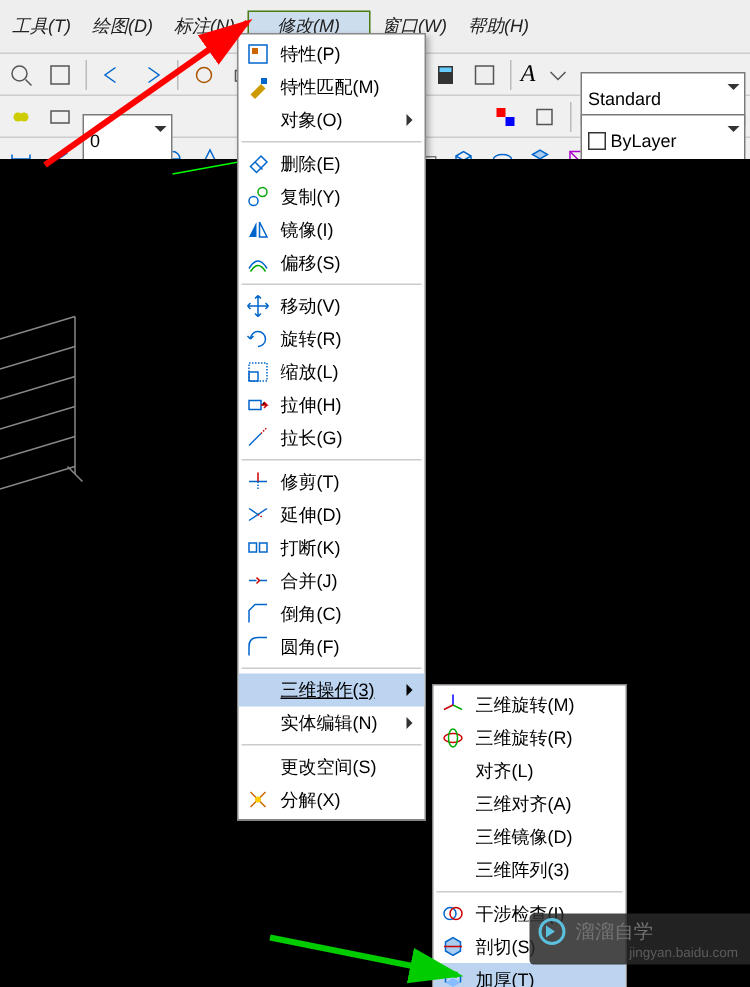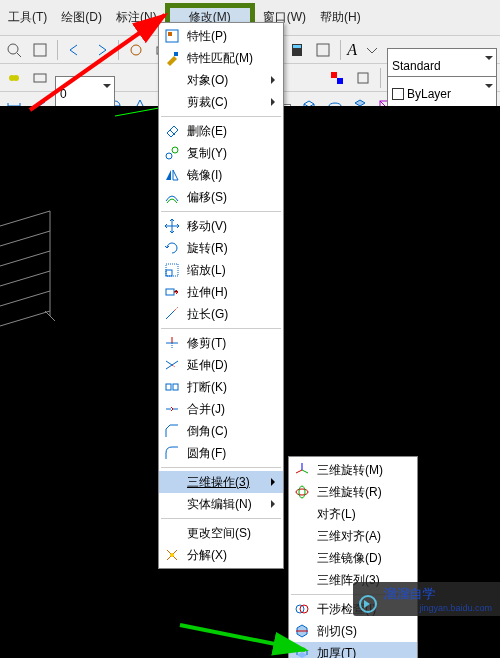--- a/index.html
+++ b/index.html
@@ -1,21 +1,21 @@
 <!DOCTYPE html>
 <html><head>
 <meta charset="utf-8">
 <style>
   * { box-sizing: border-box; margin: 0; padding: 0; font-family: "Microsoft YaHei", Arial, sans-serif; font-size: 12px; }
   body { width: 500px; height: 658px; background: #f0f0f0; overflow: hidden; position: relative; }
 
   
-  .menubar { display: flex; background: #eee; height: 36px; align-items: center; padding: 0 2px; gap: 2px; border-bottom: 1px solid #ccc; }
+  .menubar { display: flex; background: #eee; height: 36px; align-items: center; padding: 0 2px; gap: 2px; border-bottom: 1px solid #ccc; font-style: italic; }
   .menu-item { padding: 2px 6px; color: #222; cursor: default; }
-  .menu-item.open { background: #cde; border: 5px solid #4d7c0f; padding: 1px 19px; }
+  .menu-item.open { background: #cde; border: 1px solid #4d7c0f; padding: 1px 19px; }
 
   
   .toolbar { display: flex; align-items: center; height: 28px; background: #f0f0f0; border-bottom: 1px solid #ccc; padding: 0 3px; gap: 4px; }
   .tool-btn { width: 22px; height: 22px; display: inline-flex; align-items: center; justify-content: center; border: 1px solid transparent; cursor: default; }
   .tool-btn svg { width: 16px; height: 16px; }
   .sep { width: 1px; height: 20px; background: #bbb; margin: 0 2px; }
   .combo { height: 36px; border: 1px solid #7a7a7a; background: #fff; padding: 0 16px 0 4px; display: inline-flex; align-items: center; position: relative; min-width: 60px; margin-top: 32px; }
   .combo::after { content: ""; position: absolute; right: 3px; top: 7px; border: 4px solid transparent; border-top-color: #333; }
   .combo.wide { min-width: 110px; }
   .combo .swatch { width: 12px; height: 12px; border: 1px solid #333; margin-right: 3px; }
@@ -35,21 +35,21 @@
   .mi.hover { background: #bcd4f0; text-decoration: underline; }
   .mi.hover.sub::after { border-left-color: #000; }
   .msep { height: 1px; background: #ccc; margin: 3px 2px; }
 
   
   .arrow { position: absolute; z-index: 50; pointer-events: none; }
   .red-arrow { top: 0; left: 0; }
   .green-arrow { top: 0; left: 0; }
 
   
-  .watermark { position: absolute; right: 0; bottom: 42px; background: rgba(40,40,40,0.85); color: #1d4ed8; padding: 3px 8px 3px 30px; display: flex; align-items: flex-end; gap: 6px; border-radius: 3px 0 0 3px; z-index: 60; }
+  .watermark { position: absolute; right: 0; bottom: 15px; background: rgba(40,40,40,0.85); color: #737373; padding: 3px 8px 3px 30px; display: flex; align-items: flex-start; gap: 6px; border-radius: 3px 0 0 3px; z-index: 60; }
   .wm-play { width: 18px; height: 18px; border: 2px solid #5bc0de; border-radius: 50%; display: inline-flex; align-items: center; justify-content: center; position: absolute; left: 6px; }
   .wm-play::after { content: ""; border: 4px solid transparent; border-left: 6px solid #5bc0de; margin-left: 2px; }
   .wm-title { font-size: 13px; }
   .wm-url { font-size: 9px; opacity: .7; display: block; padding-left: 36px; }
 </style>
 </head>
 <body>
 
 <div class="menubar">
   <div class="menu-item">工具(T)</div>
@@ -285,23 +285,20 @@
         <svg viewBox="0 0 16 16">
           <path d="M3 13 L10 6 L13 9 L6 16" fill="#c90"></path>
           <rect x="10" y="2" width="4" height="4" fill="#06c"></rect>
         </svg>
       </span>
       <span>特性匹配(M)</span>
     </div>
   <div class="mi sub">
       <span>对象(O)</span>
     </div>
-  <div class="mi sub">
-      <span>剪裁(C)</span>
-    </div>
   <div class="msep"></div>
   <div class="mi">
       <span class="ico">
         <svg viewBox="0 0 16 16">
           <path d="M3 10 L10 3 L14 7 L7 14 Z" stroke="#06c" fill="#fff"></path>
           <line x1="6" y1="7" x2="11" y2="12" stroke="#06c"></line>
         </svg>
       </span>
       <span>删除(E)</span>
     </div>

